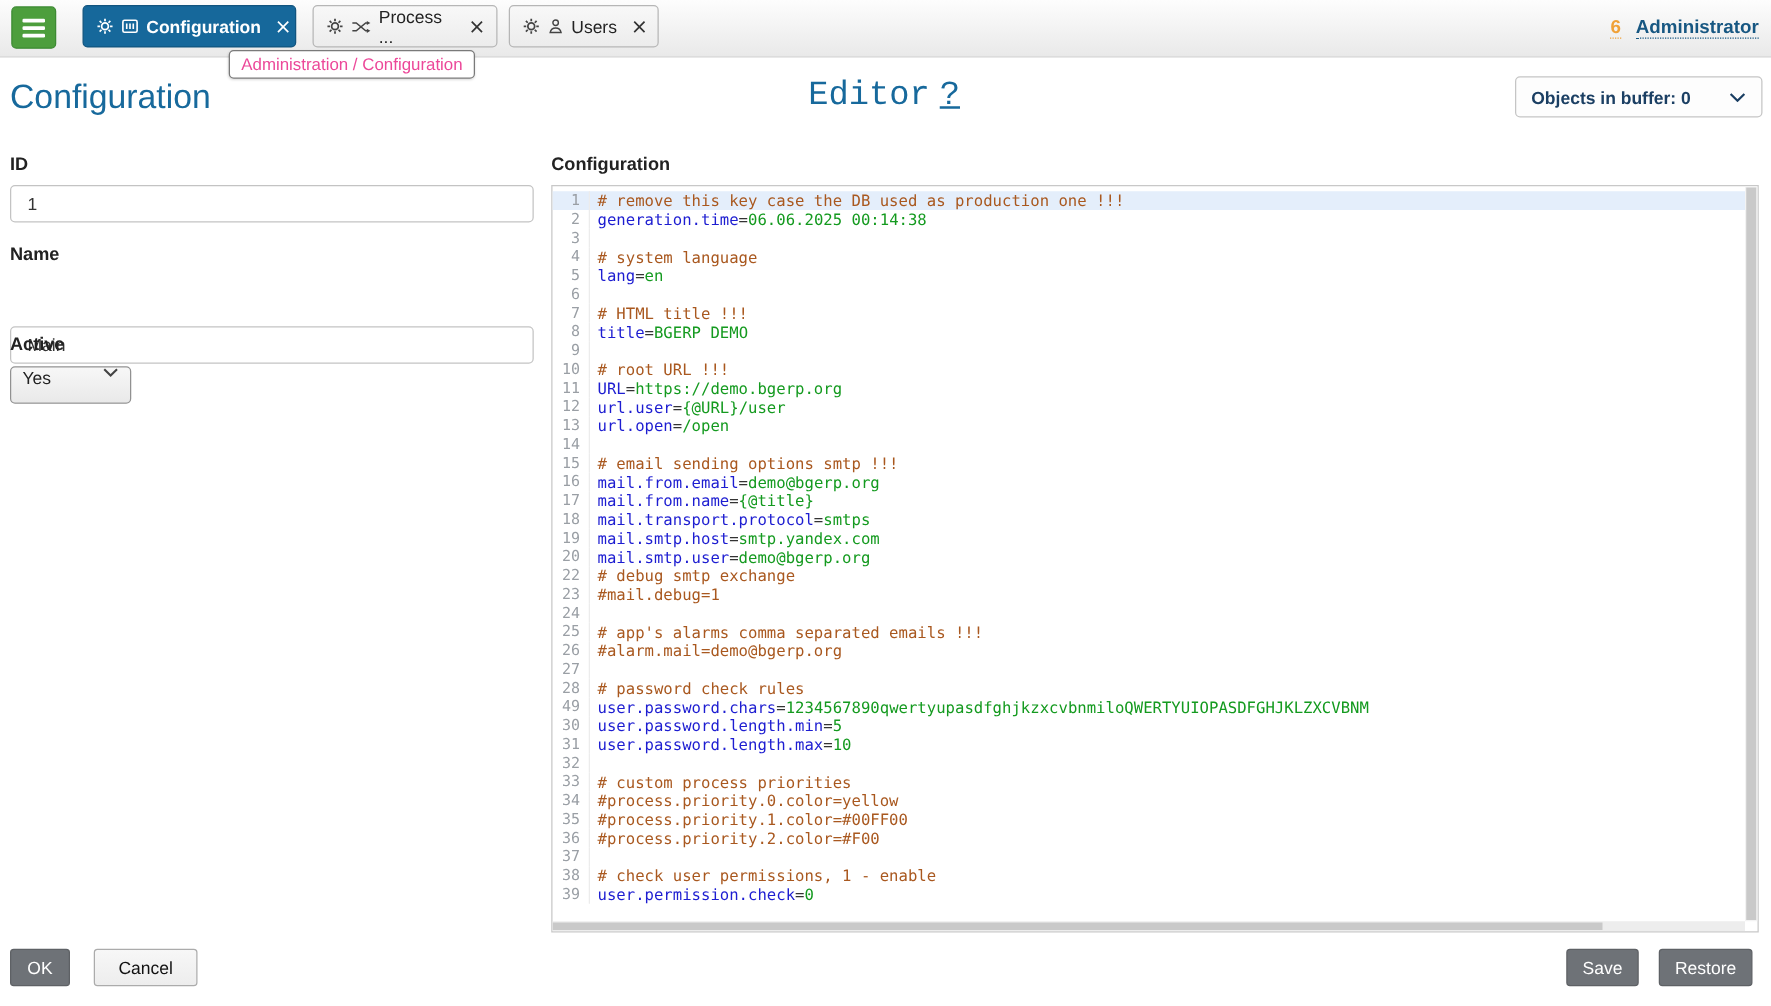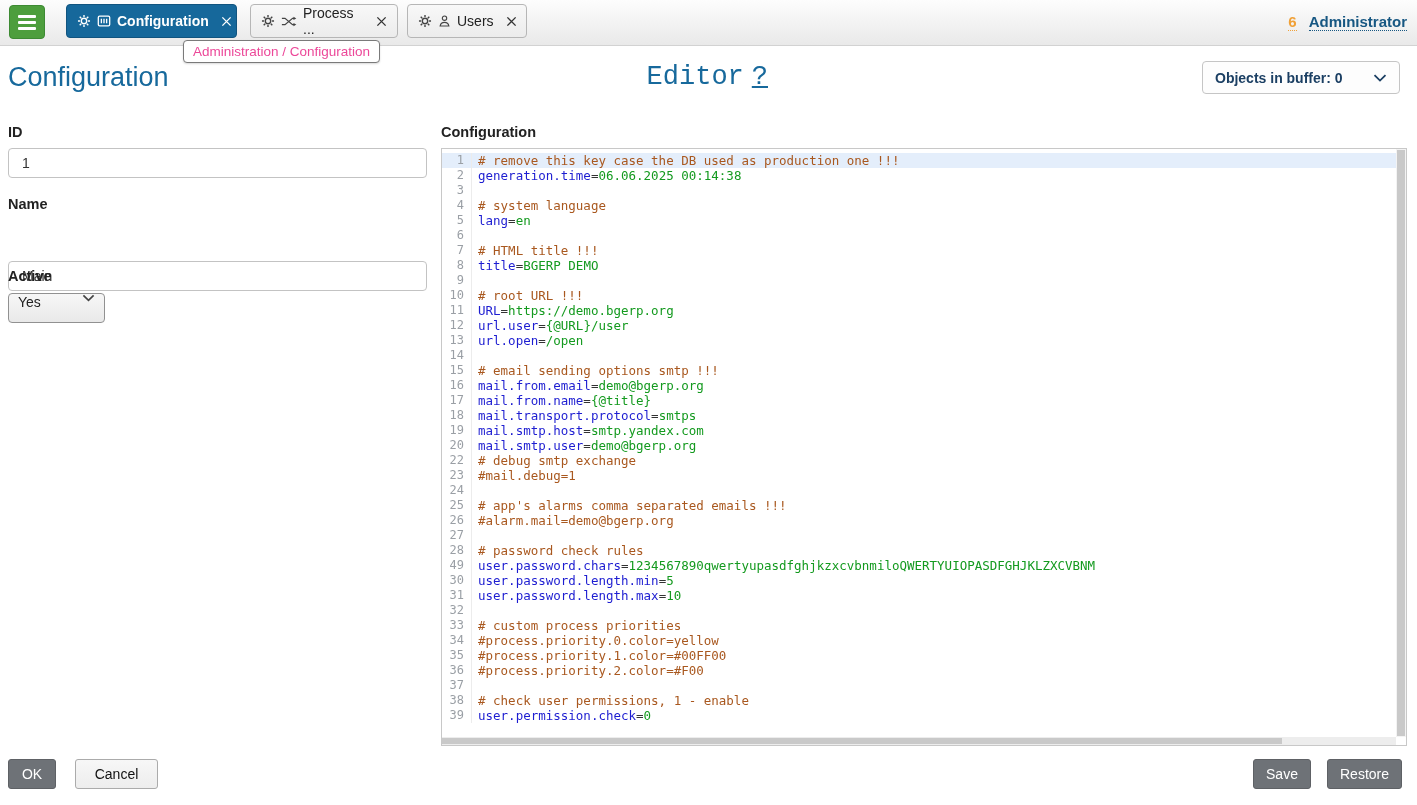--- a/index.html
+++ b/index.html
@@ -25,21 +25,21 @@
   .user-link { color:var(--user-navy); border-bottom:1px dotted var(--user-navy); cursor:pointer; }
 
   .tooltip { position:absolute; left:183px; top:40px; z-index:9; background:#fff;
     border:1px solid #7a7a7a; border-radius:4px; padding:3px 9px; font-size:13.5px; color:#ec4899;
     box-shadow:0 1px 2px rgba(0,0,0,.15); white-space:nowrap; }
 
   
   .page-title { position:absolute; left:8px; top:62px; font-size:27px; color:var(--accent-blue); }
   .editor-title { position:absolute; left:50%; transform:translateX(-51%); top:62px; font-size:27px; color:var(--accent-blue); white-space:nowrap;font-family:Liberation Mono, monospace; }
   .editor-title .help { text-decoration:underline; cursor:pointer; margin-left:8px; }
-  .buffer-select { position:absolute; right:17px; top:61px; width:198px; height:33px;
+  .buffer-select { position:absolute; right:7px; top:61px; width:198px; height:33px;
     background:#fdfdfd; border:1px solid #c5c5c5; border-radius:4px; display:flex; align-items:center;
     justify-content:space-between; padding:0 12px; font-size:14px; font-weight:bold; color:#1b3f63; cursor:pointer; }
 
   
   .field-label { position:absolute; font-size:14.5px; font-weight:bold; color:#222; }
   .text-input { position:absolute; left:8px; width:419px; height:30px; border:1px solid #c3c3c3;
     border-radius:4px; padding:0 13px; font-size:14px; color:#333; font-family:"Liberation Sans",sans-serif; background:#fff; }
   .fake-select { position:absolute; display:flex; align-items:flex-start; justify-content:space-between;
     border:1px solid #919191; border-radius:4px; background:linear-gradient(#f7f7f7,#e9e9e9);
     font-size:14px; color:#222; padding:0 9px; cursor:pointer; }

